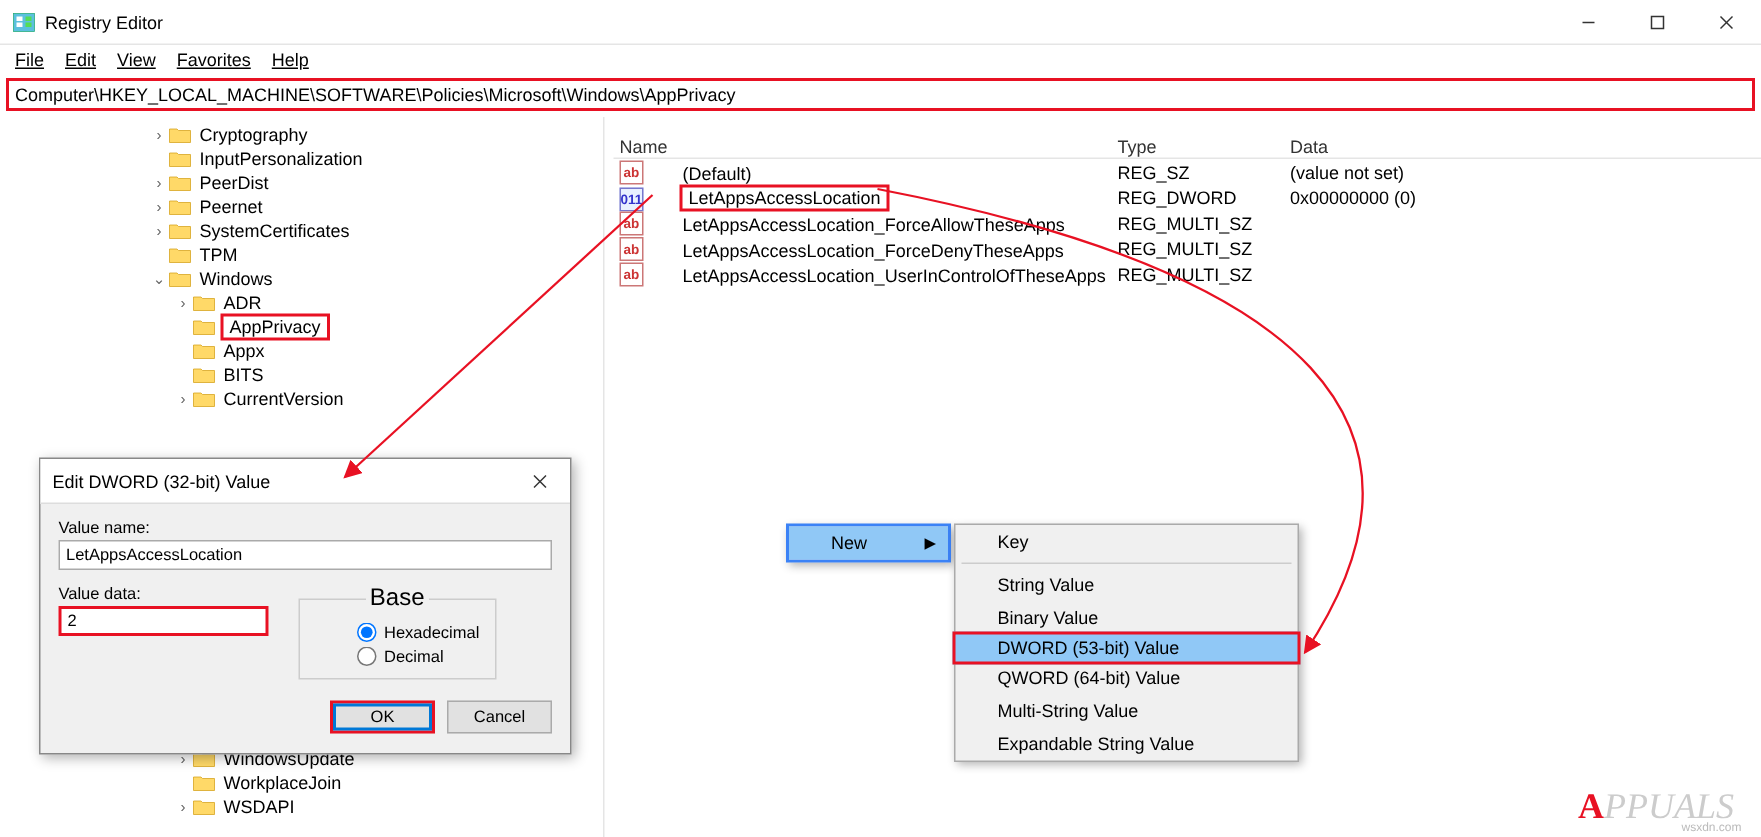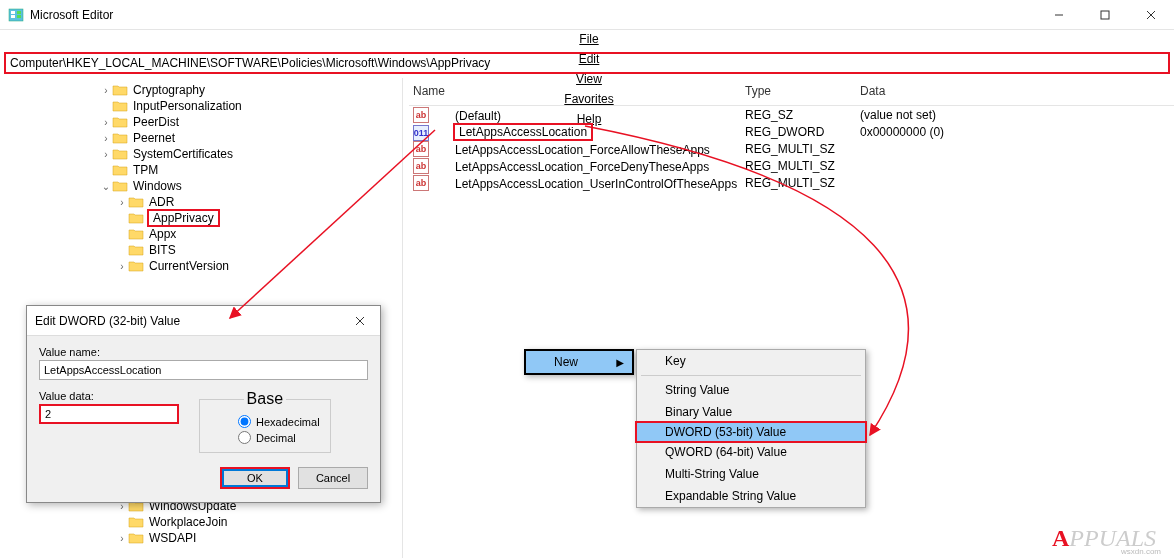--- a/index.html
+++ b/index.html
@@ -5,39 +5,39 @@
     * { box-sizing: border-box; margin: 0; padding: 0; }
     body { font-family: "Segoe UI", Tahoma, sans-serif; font-size: 12px; background: #fff; width: 1174px; height: 558px; overflow: hidden; position: relative; }
     
     .titlebar { height: 30px; display: flex; align-items: center; border-bottom: 1px solid #e5e5e5; padding-left: 8px; }
     .titlebar-icon { width: 16px; height: 16px; margin-right: 6px; display: flex; align-items: center; justify-content: center; }
     .titlebar-text { flex: 1; font-size: 12px; }
     .titlebar-btns { display: flex; }
     .titlebar-btn { width: 46px; height: 30px; display: flex; align-items: center; justify-content: center; }
     .titlebar-btn svg { stroke: #333; fill: none; }
     
-    .menubar { height: 20px; display: flex; align-items: center; padding-left: 4px; gap: 2px; flex-direction: column; }
+    .menubar { height: 20px; display: flex; align-items: center; padding-left: 4px; gap: 2px; }
     .menu-item { padding: 2px 6px; }
     .menu-item span { text-decoration: underline; text-decoration-color: #000; text-underline-offset: 1px; }
     
     .addressbar { height: 22px; margin: 2px 4px 4px 4px; border: 2px solid #e81123; display: flex; align-items: center; padding: 0 4px; }
     
     .content { display: flex; height: calc(100% - 78px); }
     
     .tree-pane { width: 403px; border-right: 1px solid #e5e5e5; padding-top: 4px; position: relative; overflow: visible; }
     .tree-item { display: flex; align-items: center; height: 16px; font-size: 12px; white-space: nowrap; }
     .tree-indent { display: inline-block; }
     .expander { width: 12px; display: inline-flex; align-items: center; justify-content: center; font-size: 10px; color: #666; }
     .folder-icon { width: 16px; height: 14px; margin-right: 3px; display: inline-flex; }
     .folder-icon svg { width: 16px; height: 14px; }
     .tree-label { padding: 0 2px; }
     .tree-label.highlighted { border: 2px solid #e81123; padding: 0 4px; }
     
     .list-pane { flex: 1; padding: 6px 0 0 6px; }
-    .list-header { display: flex; height: 22px; align-items: flex-start; border-bottom: 1px solid #e5e5e5; }
+    .list-header { display: flex; height: 22px; align-items: flex-end; border-bottom: 1px solid #e5e5e5; }
     .list-header-col { padding-left: 4px; color: #333; }
     .col-name { width: 332px; }
     .col-type { width: 115px; }
     .col-data { width: 200px; }
     .list-row { display: flex; height: 17px; align-items: center; }
     .list-cell { padding-left: 4px; display: flex; align-items: flex-end; gap: 21px; }
     .val-icon { width: 16px; height: 16px; margin-right: 3px; display: inline-flex; align-items: center; justify-content: center; font-size: 9px; font-weight: bold; }
     .val-icon.str { background: #fff; border: 1px solid #c77; color: #c33; }
     .val-icon.dw { background: #e8f0ff; border: 1px solid #77c; color: #33c; }
     .list-cell .vname { padding: 0 2px; }
@@ -58,21 +58,21 @@
     .dialog-col { flex: 0 0 auto; }
     .dialog-input.small { width: 140px; border: 2px solid #e81123; }
     .fieldset { border: 1px solid #ccc; padding: 4px 10px 8px 10px; }
     .fieldset legend { font-size: 16px; padding: 0 3px; text-align: center; }
     .radio-row { display: flex; align-items: center; gap: 5px; font-size: 11px; margin-top: 3px; padding-left: 28px; }
     .dialog-btns { display: flex; justify-content: flex-end; gap: 8px; margin-top: 14px; }
     .dialog-btn { width: 70px; height: 22px; border: 1px solid #aaa; background: #e1e1e1; font-size: 11px; }
     .dialog-btn.primary { border: 2px solid #e81123; outline: 2px solid #0078d7; outline-offset: -4px; }
     
     .context-menu { position: absolute; background: #f0f0f0; border: 1px solid #aaa; box-shadow: 2px 2px 6px rgba(0,0,0,0.3); z-index: 150; }
-    .ctx1 { left: 524px; top: 349px; width: 110px; border: 2px solid #000000; }
+    .ctx1 { left: 524px; top: 349px; width: 110px; border: 2px solid #3b82f6; }
     .ctx2 { left: 636px; top: 349px; width: 230px; }
     .ctx-item { height: 22px; display: flex; align-items: center; padding: 0 8px 0 28px; font-size: 12px; position: relative; }
     .ctx-item.hover { background: #90c8f6; }
     .ctx-item.highlighted { border: 2px solid #e81123; margin: -2px; z-index: 1; background: #90c8f6; }
     .ctx-item .arrow { position: absolute; right: 8px; font-size: 10px; }
     .ctx-sep { height: 1px; background: #ccc; margin: 3px 4px; }
     
     .watermark { position: absolute; right: 18px; bottom: 6px; font-size: 24px; color: #ccc; font-style: italic; z-index: 50; font-family: Georgia, serif; }
     .watermark b { color: #e81123; font-style: normal; }
     .watermark-sub { position: absolute; right: 13px; bottom: 2px; font-size: 8px; color: #bbb; z-index: 50; }
@@ -83,21 +83,21 @@
 <div class="titlebar">
   <span class="titlebar-icon">
     <svg viewBox="0 0 16 16">
         <rect x="1" y="2" width="14" height="12" fill="#5bc0de" stroke="#2a7" stroke-width="0.5"></rect>
         <rect x="3" y="4" width="4" height="3" fill="#fff"></rect>
         <rect x="3" y="8" width="4" height="3" fill="#fff"></rect>
         <rect x="9" y="4" width="4" height="3" fill="#5d5"></rect>
         <rect x="9" y="8" width="4" height="3" fill="#5d5"></rect>
       </svg>
   </span>
-  <span class="titlebar-text">Microsoft Editor</span>
+  <span class="titlebar-text">Registry Editor</span>
   <div class="titlebar-btns">
     <div class="titlebar-btn">
         <svg width="10" height="10">
           <line x1="1" y1="5" x2="9" y2="5"></line>
         </svg>
       </div>
     <div class="titlebar-btn">
         <svg width="10" height="10">
           <rect x="1" y="1" width="8" height="8"></rect>
         </svg>

